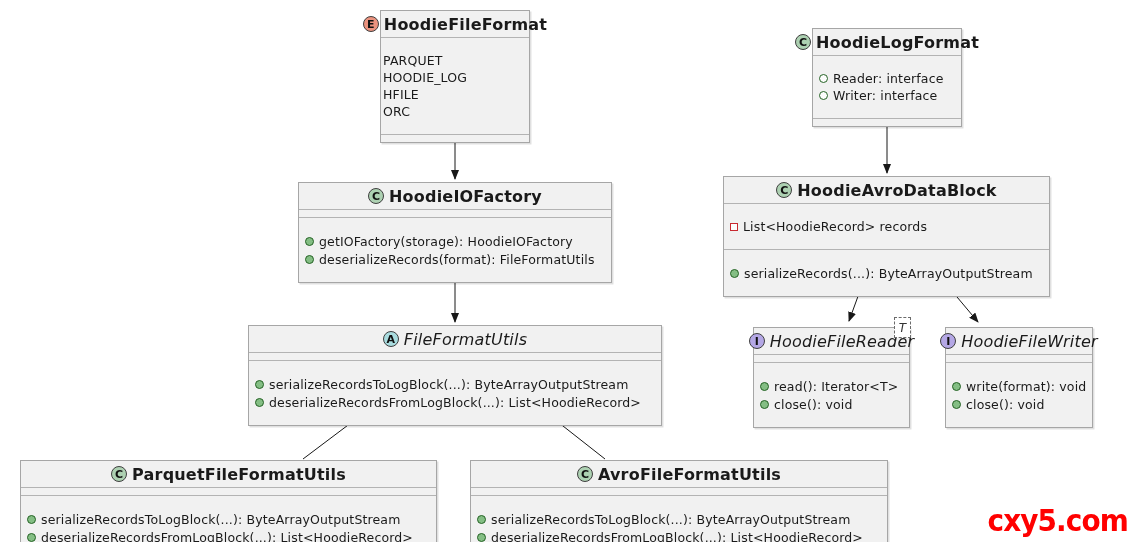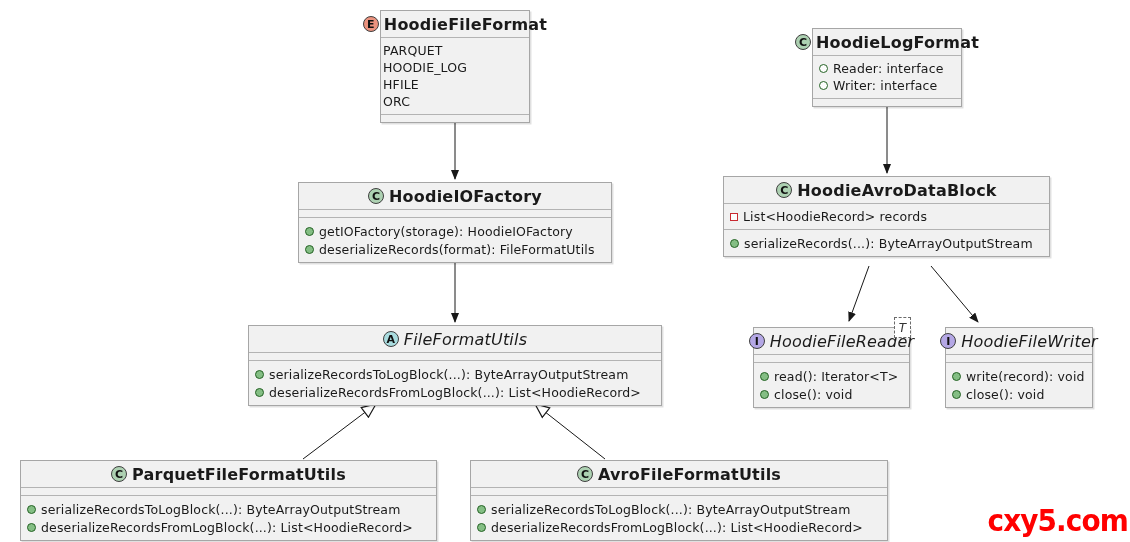--- a/index.html
+++ b/index.html
@@ -21,21 +21,21 @@
   .uml-name.italic{font-style:italic;font-weight:400;}
   .spot{
     width:16px;height:16px;border-radius:50%;flex:0 0 16px;
     display:inline-flex;align-items:center;justify-content:center;
     font-size:11px;font-weight:bold;color:#101010;border:1px solid #3f3f3f;box-sizing:border-box;
   }
   .spot-e{background:#EB937F;}
   .spot-c{background:#ADD1B2;}
   .spot-a{background:#A9DCDF;}
   .spot-i{background:#B4A7E5;}
-  .compartment{border-top:1px solid #B3B3B3;padding:4px 6px;}
+  .compartment{border-top:1px solid #B3B3B3;padding:14px 6px;}
   .compartment.empty{height:7px;padding:0;}
   .member-row{
     display:flex;align-items:center;gap:5px;height:17px;
     font-size:12.5px;letter-spacing:.15px;white-space:nowrap;
   }
   .methods .member-row{height:18px;}
   .mi{display:inline-block;flex:0 0 auto;box-sizing:border-box;}
   .mi.method-public{width:9px;height:9px;border-radius:50%;background:#84BE84;border:1px solid #256325;}
   .mi.field-public{width:9px;height:9px;border-radius:50%;background:#FDFDFD;border:1px solid #256325;}
   .mi.field-private{width:8px;height:8px;background:#FDFDFD;border:1px solid #C82930;}
@@ -237,21 +237,21 @@
 
   <div class="uml-box pos-writer">
     <div class="uml-title">
       <span class="spot spot-i">I</span>
       <span class="uml-name italic">HoodieFileWriter</span>
     </div>
     <div class="compartment empty"></div>
     <div class="compartment methods">
         <div class="member-row">
           <span class="mi method-public"></span>
-          <span class="mtext">write(record): void</span>
+          <span class="mtext">write(format): void</span>
         </div>
         <div class="member-row">
           <span class="mi method-public"></span>
           <span class="mtext">close(): void</span>
         </div>
       </div>
   </div>
 
   <div class="generic-box">
     <span>T</span>

